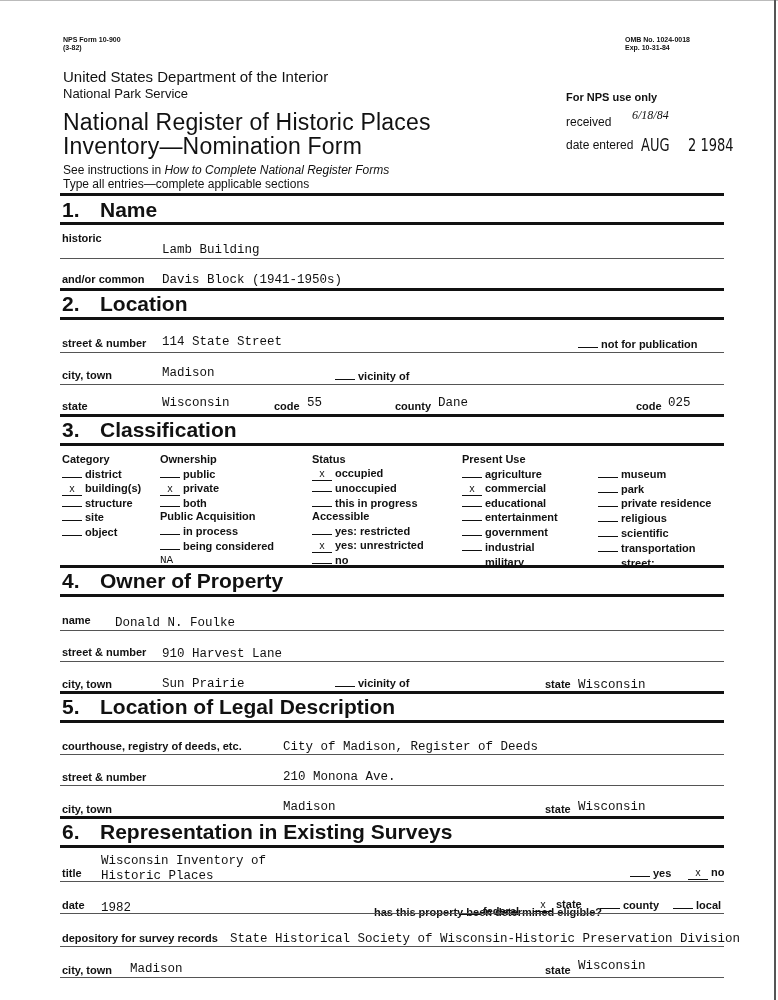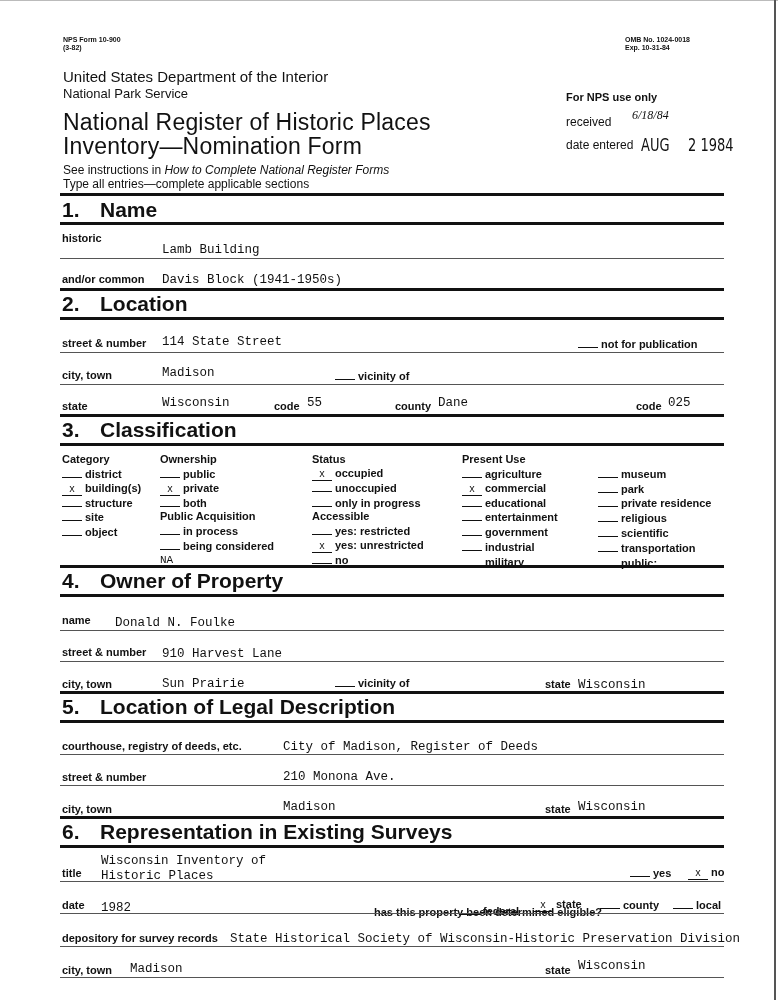--- a/index.html
+++ b/index.html
@@ -119,21 +119,21 @@
   <div class="h">Public Acquisition</div>
   <div class="opt"><span class="blank"></span><span>in process</span></div>
   <div class="opt"><span class="blank"></span><span>being considered</span></div>
   <div style="font-family:'Liberation Mono', monospace; font-weight:normal; font-size:11px;">NA</div>
 </div>
 
 <div class="cls-col" style="left:312px; top:453px;">
   <div class="h">Status</div>
   <div class="opt"><span class="blank">x</span><span>occupied</span></div>
   <div class="opt"><span class="blank"></span><span>unoccupied</span></div>
-  <div class="opt"><span class="blank"></span><span>only in progress</span></div>
+  <div class="opt"><span class="blank"></span><span>this in progress</span></div>
   <div class="h">Accessible</div>
   <div class="opt"><span class="blank"></span><span>yes: restricted</span></div>
   <div class="opt"><span class="blank">x</span><span>yes: unrestricted</span></div>
   <div class="opt"><span class="blank"></span><span>no</span></div>
 </div>
 
 <div class="cls-col" style="left:462px; top:453px;">
   <div class="h">Present Use</div>
   <div class="opt"><span class="blank"></span><span>agriculture</span></div>
   <div class="opt"><span class="blank">x</span><span>commercial</span></div>
@@ -144,21 +144,21 @@
   <div class="opt"><span class="blank"></span><span>military</span></div>
 </div>
 <div class="cls-col" style="left:598px; top:453px;">
   <div class="h" style="visibility:hidden;">&nbsp;</div>
   <div class="opt"><span class="blank"></span><span>museum</span></div>
   <div class="opt"><span class="blank"></span><span>park</span></div>
   <div class="opt"><span class="blank"></span><span>private residence</span></div>
   <div class="opt"><span class="blank"></span><span>religious</span></div>
   <div class="opt"><span class="blank"></span><span>scientific</span></div>
   <div class="opt"><span class="blank"></span><span>transportation</span></div>
-  <div class="opt"><span class="blank"></span><span>public:</span></div>
+  <div class="opt"><span class="blank"></span><span>street:</span></div>
 </div>
 
 <div class="rule-thick" style="top:565px;"></div>
 
 <div class="sec-head" style="top:570px;"><span class="num">4.</span><span>Owner of Property</span></div>
 <div class="rule-thick" style="top:594px;"></div>
 
 <div class="field-lbl" style="left:62px; top:614px;">name</div>
 <div class="tw" style="left:115px; top:616px;">Donald N. Foulke</div>
 <div class="rule-thin" style="top:630px;"></div>

